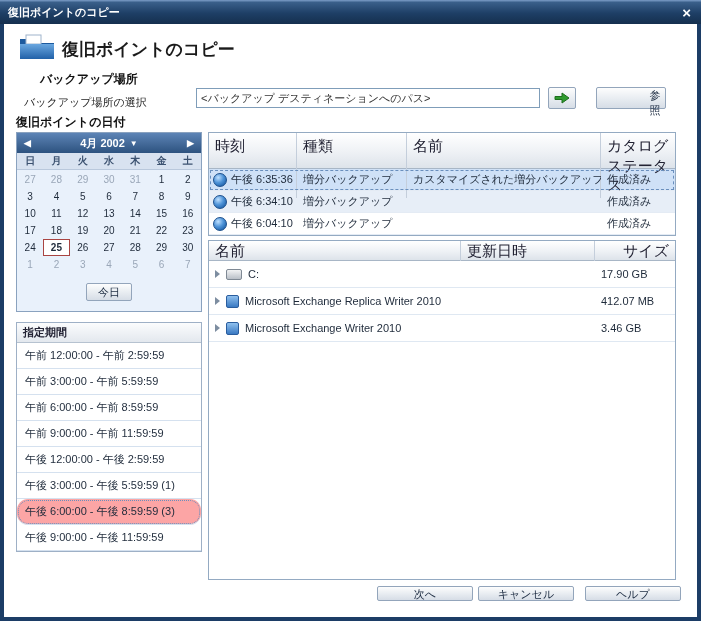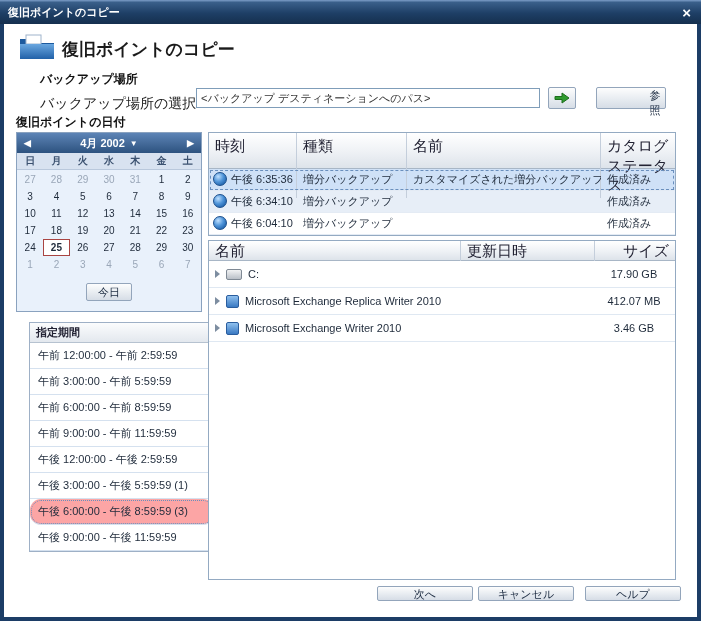--- a/index.html
+++ b/index.html
@@ -29,21 +29,21 @@
   }
 
   
   .app-icon { position:absolute; left:14px; top:8px; width:38px; height:30px; }
   .page-title { position:absolute; left:58px; top:14px; font-size:17px; font-weight:bold; color:#1a1a1a; }
 
   .section-title { position:absolute; font-size:12px; font-weight:bold; color:#111; }
   .sec-backup { left:36px; top:47px; }
   .sec-date   { left:12px; top:90px; }
 
-  .field-label { position:absolute; left:20px; top:71px; font-size:14px; color:#222;margin-left:16px; }
+  .field-label { position:absolute; left:20px; top:71px; font-size:11px; color:#222; }
 
   .path-input {
     position:absolute; left:192px; top:64px; width:344px; height:20px;
     border:1px solid #7f9db9; font-size:11px; padding:1px 4px; color:#333;
     font-family:"Liberation Sans", sans-serif;
   }
 
   .btn {
     background: linear-gradient(180deg,#fdfdfd 0%, #ebeff3 45%, #d6dde6 100%);
     border:1px solid #93a5bb; border-radius:2px;
@@ -79,21 +79,21 @@
     font-size:10px; text-align:center; padding-top:1px;
   }
   .day { display:flex; align-items:center; justify-content:center; color:#1e2a3a; cursor:pointer; }
   .day.muted { color:#9aa7b8; }
   .day.selected { background:#fff; box-shadow: inset 0 0 0 1px #a94442; font-weight:bold; }
   .cal-footer { flex:1; display:flex; align-items:center; justify-content:center; }
   .today-btn { width:46px; height:18px; }
 
   
   .periods {
-    position:absolute; left:25px; top:298px; width:186px;
+    position:absolute; left:12px; top:298px; width:186px;
     border:1px solid #9eb0c6; background:#fff;
   }
   .periods-header {
     height:20px; background:linear-gradient(180deg,#fbfcfd,#e3e8ee);
     border-bottom:1px solid #b6c2d0; font-size:11px; font-weight:bold;
     display:flex; align-items:center; padding:0 6px; color:#223;
   }
   .period-row {
     height:26px; display:flex; align-items:center; padding:0 8px;
     font-size:11px; border-bottom:1px solid #d5e1ef; color:#1e2a3a; cursor:pointer;
@@ -117,21 +117,21 @@
     line-height:1.3; cursor:pointer;
   }
   .th.last { border-right:none; }
   .rp-row {
     display:grid; grid-template-columns:88px 110px 194px 1fr; height:22px;
     align-items:center; font-size:11px; border-bottom:1px solid #e4ebf4; cursor:pointer;
   }
   .rp-row:nth-child(2) { background:#e7eef7; }
   .rp-row.selected { background:#cfe1f7; outline:1px dashed #6a8fbd; outline-offset:-2px; }
   .cell { padding:0 6px; white-space:nowrap; overflow:hidden; color:#1e2a3a; }
-  .cell.time { display:flex; align-items:flex-start; gap:4px; padding-left:4px; }
+  .cell.time { display:flex; align-items:center; gap:4px; padding-left:4px; }
   .bp-icon {
     width:14px; height:14px; border-radius:50%; flex:0 0 14px;
     background: radial-gradient(circle at 35% 30%, #bfe0ff, #4f94d8 45%, #1d5fa8 85%);
     border:1px solid #1b4f8c; display:inline-block;
   }
 
   
   .ct-table {
     position:absolute; left:204px; top:216px; width:468px; height:340px;
     border:1px solid #94aac2; background:#fff;
@@ -141,21 +141,21 @@
     background:linear-gradient(180deg,#ffffff 0%, #eef1f5 55%, #dde3ea 100%);
     border-bottom:1px solid #a8b6c6;
   }
   .ct-header .th { align-items:center; padding:0 6px; }
   .ct-header .th.size { justify-content:flex-end; }
   .ct-row {
     display:grid; grid-template-columns:252px 134px 1fr; height:27px;
     align-items:center; font-size:11px; border-bottom:1px solid #dfe8f2; cursor:pointer;
   }
   .cell.name { display:flex; align-items:center; }
-  .cell.size { text-align:center; padding-right:8px; }
+  .cell.size { text-align:left; padding-right:8px; }
   .expander {
     width:0; height:0; border-left:5px solid #7d8da0;
     border-top:4px solid transparent; border-bottom:4px solid transparent;
     margin-right:6px; display:inline-block; flex:0 0 auto; cursor:pointer;
   }
   .ico { display:inline-block; margin-right:6px; flex:0 0 auto; }
   .ico.drive { width:16px; height:11px; background:linear-gradient(180deg,#f2f3f4,#b9bfc7);
                border:1px solid #7f8994; border-radius:2px; }
   .ico.writer { width:13px; height:13px; background:linear-gradient(180deg,#8fc0ee,#3a79c2);
                 border:1px solid #2a5d9e; border-radius:2px; }

